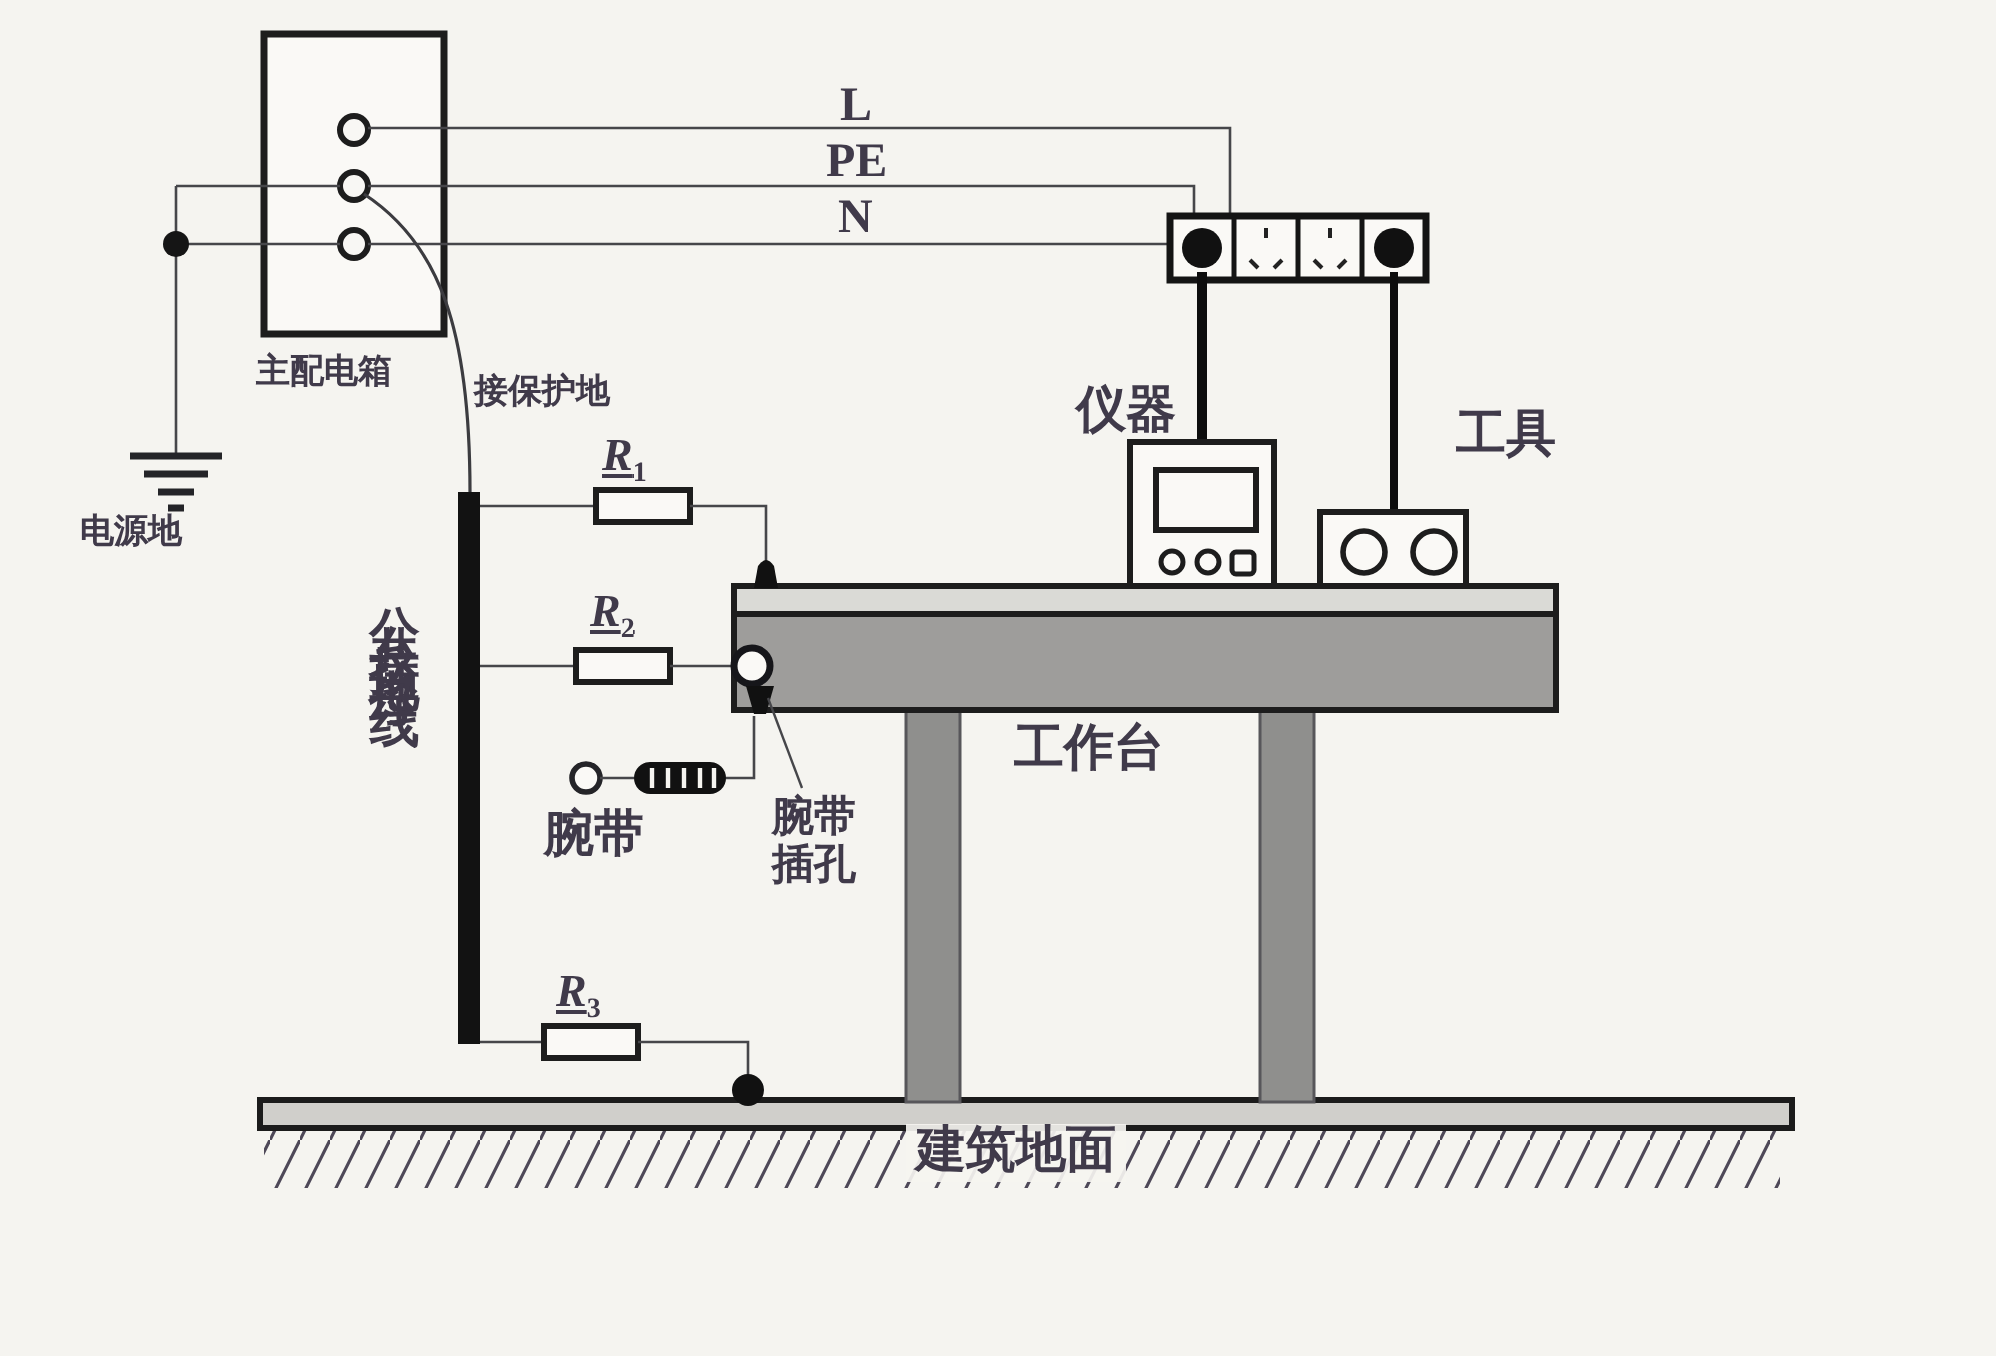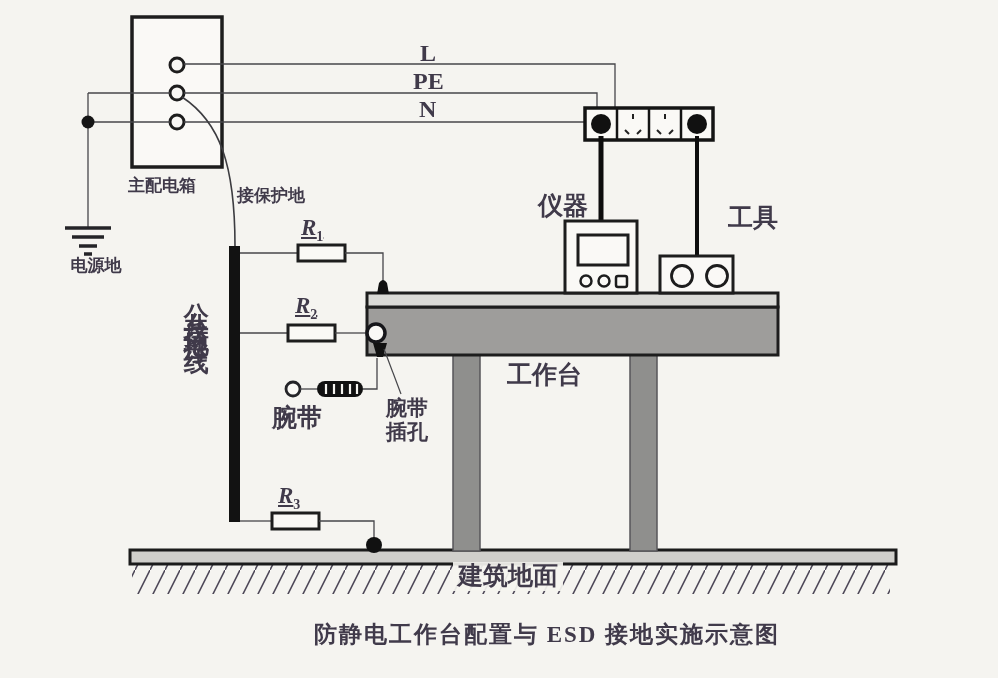--- a/index.html
+++ b/index.html
@@ -5,21 +5,21 @@
   html,body{margin:0;padding:0;}
   body{background:#e9e8e4;font-family:"Liberation Serif","DejaVu Serif",serif;}
   #page{position:relative;width:998px;height:678px;background:#f5f4f0;overflow:hidden;}
   #wires{position:absolute;left:0;top:0;}
   .lbl{position:absolute;color:#403a4a;font-family:"Liberation Serif","DejaVu Serif",serif;
        font-weight:600;white-space:nowrap;line-height:1.15;}
   .f23{font-size:17px;} .f22{font-size:25px;} .f21{font-size:21px;} .f24{font-size:24px;}
   .vert{writing-mode:vertical-rl;text-orientation:upright;letter-spacing:9px;white-space:normal;}
   .rlbl{font-style:italic;font-size:23px;font-weight:600;text-decoration:underline;}
   .rlbl sub{font-size:14px;font-style:normal;}
-  .center2{text-align:center;}
+  .center2{}
   .bfloor{background:rgba(245,244,240,0.92);padding:0 5px;}
   .caption{left:547px;top:622px;transform:translateX(-50%);font-size:23px;letter-spacing:2px;}
   .jack{white-space:normal;width:64px;}
 </style>
 </head>
 <body>
 
 <div id="page">
 
   <svg id="wires" width="998" height="678" viewBox="0 0 998 678">
@@ -168,14 +168,13 @@
   <div class="lbl f21 jack" style="left:386px;top:396px;">
     <div>腕带</div>
     <div>插孔</div>
   </div>
 
   <div class="lbl f22" style="left:538px;top:192px;">仪器</div>
   <div class="lbl f22" style="left:728px;top:204px;">工具</div>
   <div class="lbl f22" style="left:507px;top:361px;">工作台</div>
   <div class="lbl f22 bfloor" style="left:453px;top:562px;">建筑地面</div>
 
-  <div class="lbl caption">防静电工作台配置与 ESD 接地实施示意图</div>
 </div>
 
 </body></html>

